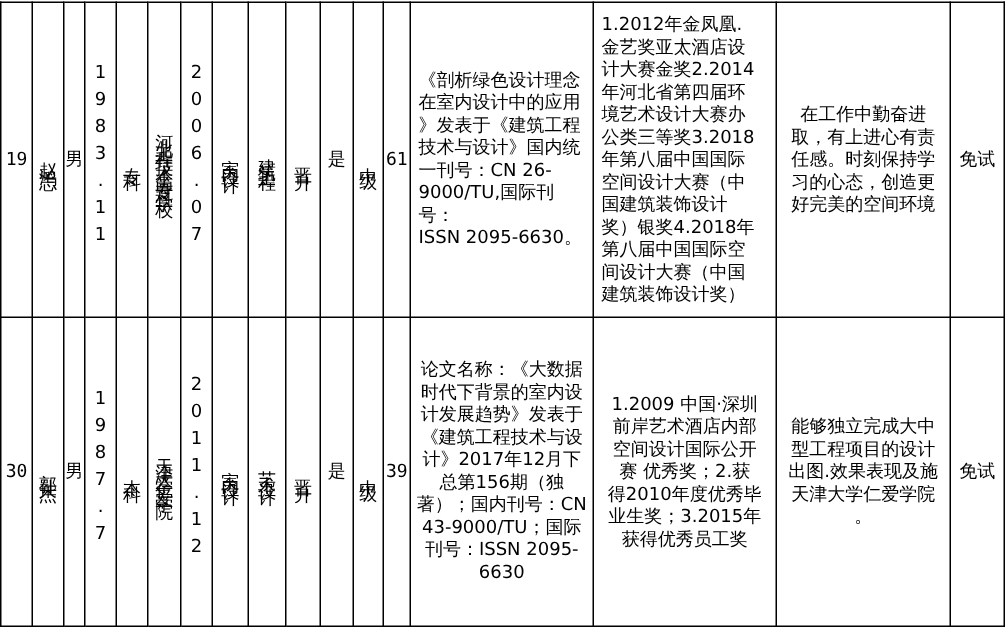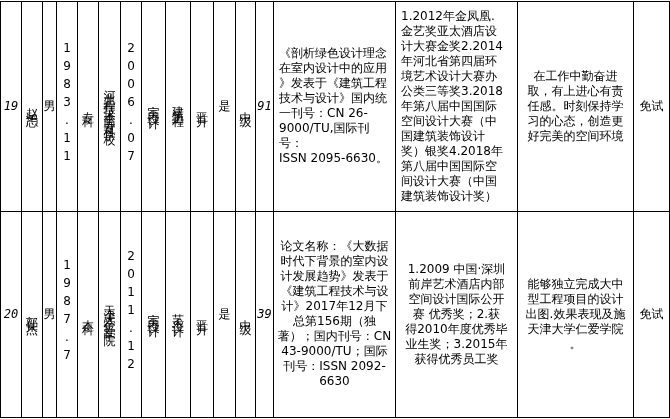--- a/index.html
+++ b/index.html
@@ -7,21 +7,21 @@
        font-family:"DejaVu Sans","Liberation Sans",sans-serif;}
   table{border-collapse:collapse;table-layout:fixed;width:669px;height:417px;margin:1px 0 0 0;}
   td{border:1px solid #000;text-align:center;vertical-align:middle;
      font-size:12px;line-height:15px;padding:0;overflow:hidden;}
   
   .v{writing-mode:vertical-lr;text-orientation:upright;
      display:inline-block;letter-spacing:4px;line-height:1;white-space:nowrap;}
   
   td.wrap{white-space:pre-line;line-height:15px;padding:0 3px;}
   td.wrap.left{text-align:left;padding-left:5px;padding-right:2px;}
-  td.num{font-family:"DejaVu Sans Mono","DejaVu Sans",monospace,sans-serif;font-style:italic;}
+  td.num{font-family:"DejaVu Sans Mono","DejaVu Sans",monospace,sans-serif;}
 </style>
 </head>
 <body>
 
 <table>
   <colgroup>
     <col style="width:21px">
       <col style="width:21px">
       <col style="width:14px">
     <col style="width:21px">
@@ -46,21 +46,21 @@
       <td>男</td>
       <td><span class="v">1983.11</span></td>
       <td><span class="v">专科</span></td>
       <td><span class="v">河北工程技术高等专科学校</span></td>
       <td><span class="v">2006.07</span></td>
       <td><span class="v">室内设计</span></td>
       <td><span class="v">建筑工程</span></td>
       <td><span class="v">晋升</span></td>
       <td>是</td>
       <td><span class="v">中级</span></td>
-      <td class="num">91</td>
+      <td class="num">61</td>
       <td class="wrap left">《剖析绿色设计理念
 在室内设计中的应用
 》发表于《建筑工程
 技术与设计》国内统
 一刊号：CN 26-
 9000/TU,国际刊号：
 ISSN 2095-6630。</td>
       <td class="wrap left">1.2012年金凤凰.
 金艺奖亚太酒店设
 计大赛金奖2.2014
@@ -75,42 +75,42 @@
 间设计大赛（中国
 建筑装饰设计奖）</td>
       <td class="wrap">在工作中勤奋进
 取，有上进心有责
 任感。时刻保持学
 习的心态，创造更
 好完美的空间环境</td>
       <td>免试</td>
     </tr>
     <tr style="height:206px">
-      <td class="num">20</td>
+      <td class="num">30</td>
       <td><span class="v">郭仕杰</span></td>
       <td>男</td>
       <td><span class="v">1987.7</span></td>
       <td><span class="v">本科</span></td>
       <td><span class="v">天津大学仁爱学院</span></td>
       <td><span class="v">2011.12</span></td>
       <td><span class="v">室内设计</span></td>
       <td><span class="v">艺术设计</span></td>
       <td><span class="v">晋升</span></td>
       <td>是</td>
       <td><span class="v">中级</span></td>
       <td class="num">39</td>
       <td class="wrap">论文名称：《大数据
 时代下背景的室内设
 计发展趋势》发表于
 《建筑工程技术与设
 计》2017年12月下
 总第156期（独
 著）；国内刊号：CN
 43-9000/TU；国际
-刊号：ISSN 2092-
+刊号：ISSN 2095-
 6630</td>
       <td class="wrap">1.2009 中国·深圳
 前岸艺术酒店内部
 空间设计国际公开
 赛  优秀奖；2.获
 得2010年度优秀毕
 业生奖；3.2015年
 获得优秀员工奖</td>
       <td class="wrap">能够独立完成大中
 型工程项目的设计

